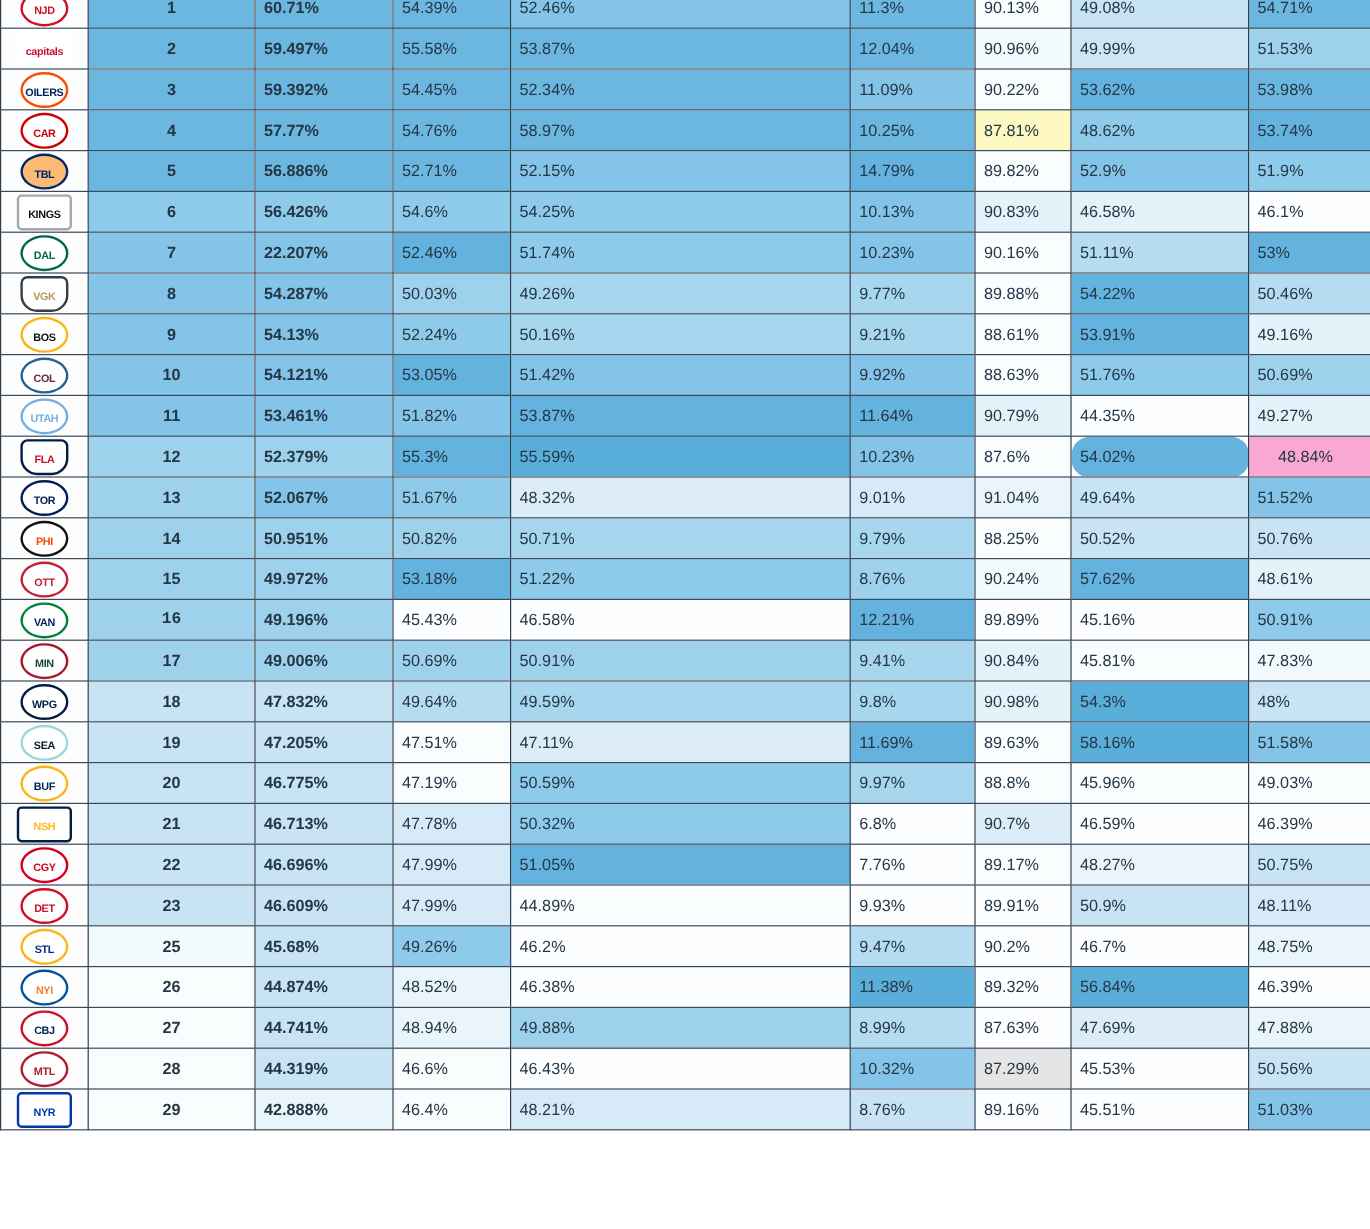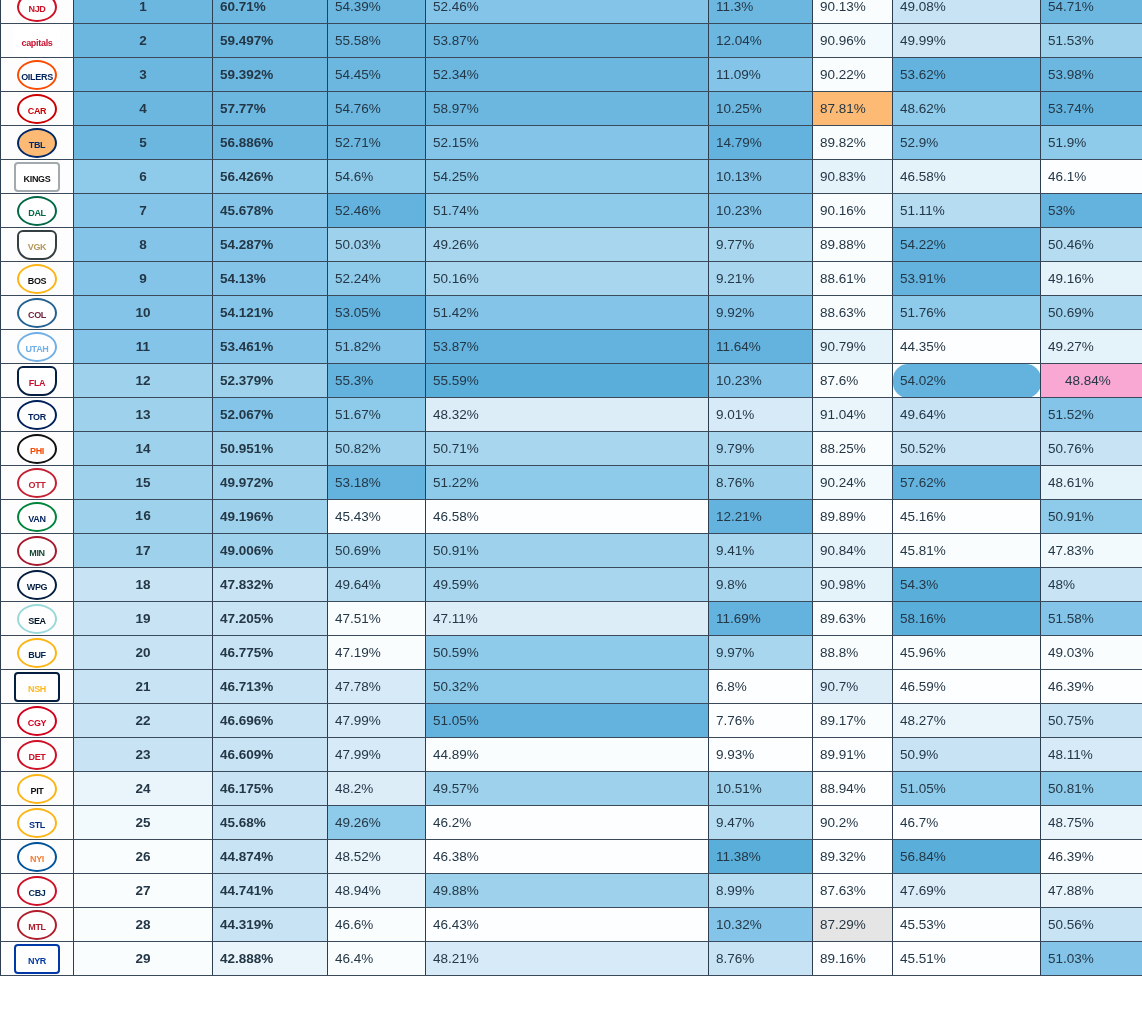--- a/index.html
+++ b/index.html
@@ -143,21 +143,21 @@
         <td class="num-cell" style="background: rgb(100, 179, 222);">53.62%</td>
         <td class="num-cell" style="background: rgb(108, 183, 224);">53.98%</td>
       </tr>
       <tr>
         <td class="logo-cell"><span class="logo "><span class="glyph" style="background: rgb(255, 255, 255); color: rgb(204, 0, 0); border: 2px solid rgb(204, 0, 0);">CAR</span></span></td>
         <td class="rank-cell" style="background: rgb(108, 183, 224);">4</td>
         <td class="primary-cell" style="background: rgb(108, 183, 224);">57.77%</td>
         <td class="num-cell" style="background: rgb(108, 183, 224);">54.76%</td>
         <td class="num-cell" style="background: rgb(108, 183, 224);">58.97%</td>
         <td class="num-cell" style="background: rgb(108, 183, 224);">10.25%</td>
-        <td class="num-cell" style="background: #fdba74;">87.81%</td>
+        <td class="num-cell" style="background: #fef9c3;">87.81%</td>
         <td class="num-cell" style="background: rgb(142, 202, 233);">48.62%</td>
         <td class="num-cell" style="background: rgb(100, 179, 222);">53.74%</td>
       </tr>
       <tr>
         <td class="logo-cell"><span class="logo "><span class="glyph" style="background: #fdba74; color: rgb(0, 40, 104); border: 2px solid rgb(0, 40, 104);">TBL</span></span></td>
         <td class="rank-cell" style="background: rgb(108, 183, 224);">5</td>
         <td class="primary-cell" style="background: rgb(108, 183, 224);">56.886%</td>
         <td class="num-cell" style="background: rgb(108, 183, 224);">52.71%</td>
         <td class="num-cell" style="background: rgb(131, 196, 232);">52.15%</td>
         <td class="num-cell" style="background: rgb(100, 179, 222);">14.79%</td>
@@ -172,21 +172,21 @@
         <td class="num-cell" style="background: rgb(142, 202, 233);">54.6%</td>
         <td class="num-cell" style="background: rgb(142, 202, 233);">54.25%</td>
         <td class="num-cell" style="background: rgb(131, 196, 232);">10.13%</td>
         <td class="num-cell" style="background: rgb(228, 242, 250);">90.83%</td>
         <td class="num-cell" style="background: rgb(228, 242, 250);">46.58%</td>
         <td class="num-cell" style="background: rgb(253, 254, 255);">46.1%</td>
       </tr>
       <tr>
         <td class="logo-cell"><span class="logo "><span class="glyph" style="background: rgb(255, 255, 255); color: rgb(0, 104, 71); border: 2px solid rgb(0, 104, 71);">DAL</span></span></td>
         <td class="rank-cell" style="background: rgb(131, 196, 232);">7</td>
-        <td class="primary-cell" style="background: rgb(131, 196, 232);">45.678%</td>
+        <td class="primary-cell" style="background: rgb(131, 196, 232);">22.207%</td>
         <td class="num-cell" style="background: rgb(100, 179, 222);">52.46%</td>
         <td class="num-cell" style="background: rgb(142, 202, 233);">51.74%</td>
         <td class="num-cell" style="background: rgb(131, 196, 232);">10.23%</td>
         <td class="num-cell" style="background: rgb(250, 253, 254);">90.16%</td>
         <td class="num-cell" style="background: rgb(182, 220, 241);">51.11%</td>
         <td class="num-cell" style="background: rgb(100, 179, 222);">53%</td>
       </tr>
       <tr>
         <td class="logo-cell"><span class="logo shield"><span class="glyph" style="background: rgb(255, 255, 255); color: rgb(180, 151, 90); border: 2px solid rgb(51, 63, 66);">VGK</span></span></td>
         <td class="rank-cell" style="background: rgb(131, 196, 232);">8</td>
@@ -357,31 +357,20 @@
         <td class="rank-cell" style="background: rgb(200, 227, 244);">23</td>
         <td class="primary-cell" style="background: rgb(200, 227, 244);">46.609%</td>
         <td class="num-cell" style="background: rgb(214, 234, 247);">47.99%</td>
         <td class="num-cell" style="background: rgb(250, 253, 254);">44.89%</td>
         <td class="num-cell" style="background: rgb(253, 254, 255);">9.93%</td>
         <td class="num-cell" style="background: rgb(253, 254, 255);">89.91%</td>
         <td class="num-cell" style="background: rgb(200, 227, 244);">50.9%</td>
         <td class="num-cell" style="background: rgb(214, 234, 247);">48.11%</td>
       </tr>
       <tr>
-        <td class="logo-cell"><span class="logo "><span class="glyph" style="background: rgb(255, 255, 255); color: rgb(17, 17, 17); border: 2px solid rgb(252, 181, 20);">PIT</span></span></td>
-        <td class="rank-cell" style="background: rgb(234, 245, 251);">24</td>
-        <td class="primary-cell" style="background: rgb(200, 227, 244);">46.175%</td>
-        <td class="num-cell" style="background: rgb(220, 237, 248);">48.2%</td>
-        <td class="num-cell" style="background: rgb(158, 210, 236);">49.57%</td>
-        <td class="num-cell" style="background: rgb(158, 210, 236);">10.51%</td>
-        <td class="num-cell" style="background: rgb(253, 254, 255);">88.94%</td>
-        <td class="num-cell" style="background: rgb(142, 202, 233);">51.05%</td>
-        <td class="num-cell" style="background: rgb(142, 202, 233);">50.81%</td>
-      </tr>
-      <tr>
         <td class="logo-cell"><span class="logo "><span class="glyph" style="background: rgb(255, 255, 255); color: rgb(0, 47, 135); border: 2px solid rgb(252, 181, 20);">STL</span></span></td>
         <td class="rank-cell" style="background: rgb(242, 250, 253);">25</td>
         <td class="primary-cell" style="background: rgb(200, 227, 244);">45.68%</td>
         <td class="num-cell" style="background: rgb(142, 202, 233);">49.26%</td>
         <td class="num-cell" style="background: rgb(253, 254, 255);">46.2%</td>
         <td class="num-cell" style="background: rgb(182, 220, 241);">9.47%</td>
         <td class="num-cell" style="background: rgb(253, 254, 255);">90.2%</td>
         <td class="num-cell" style="background: rgb(253, 254, 255);">46.7%</td>
         <td class="num-cell" style="background: rgb(234, 245, 251);">48.75%</td>
       </tr>

